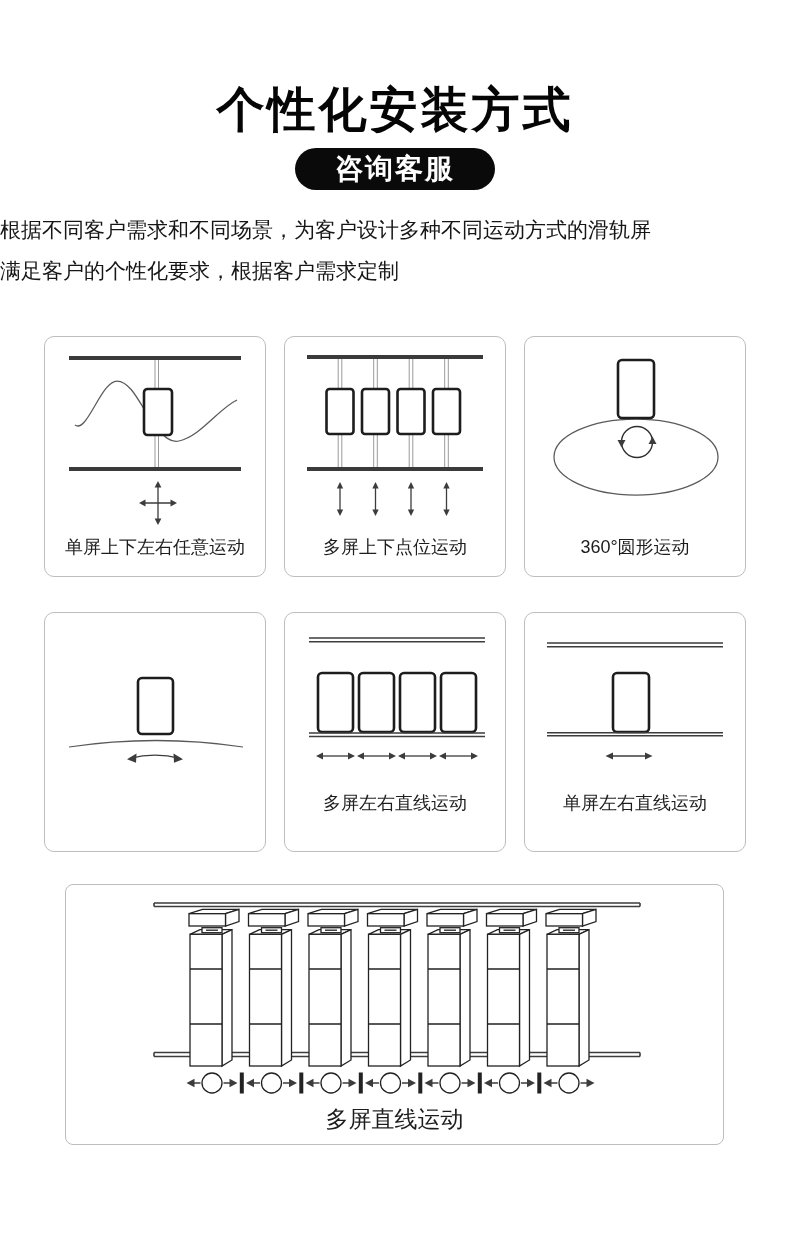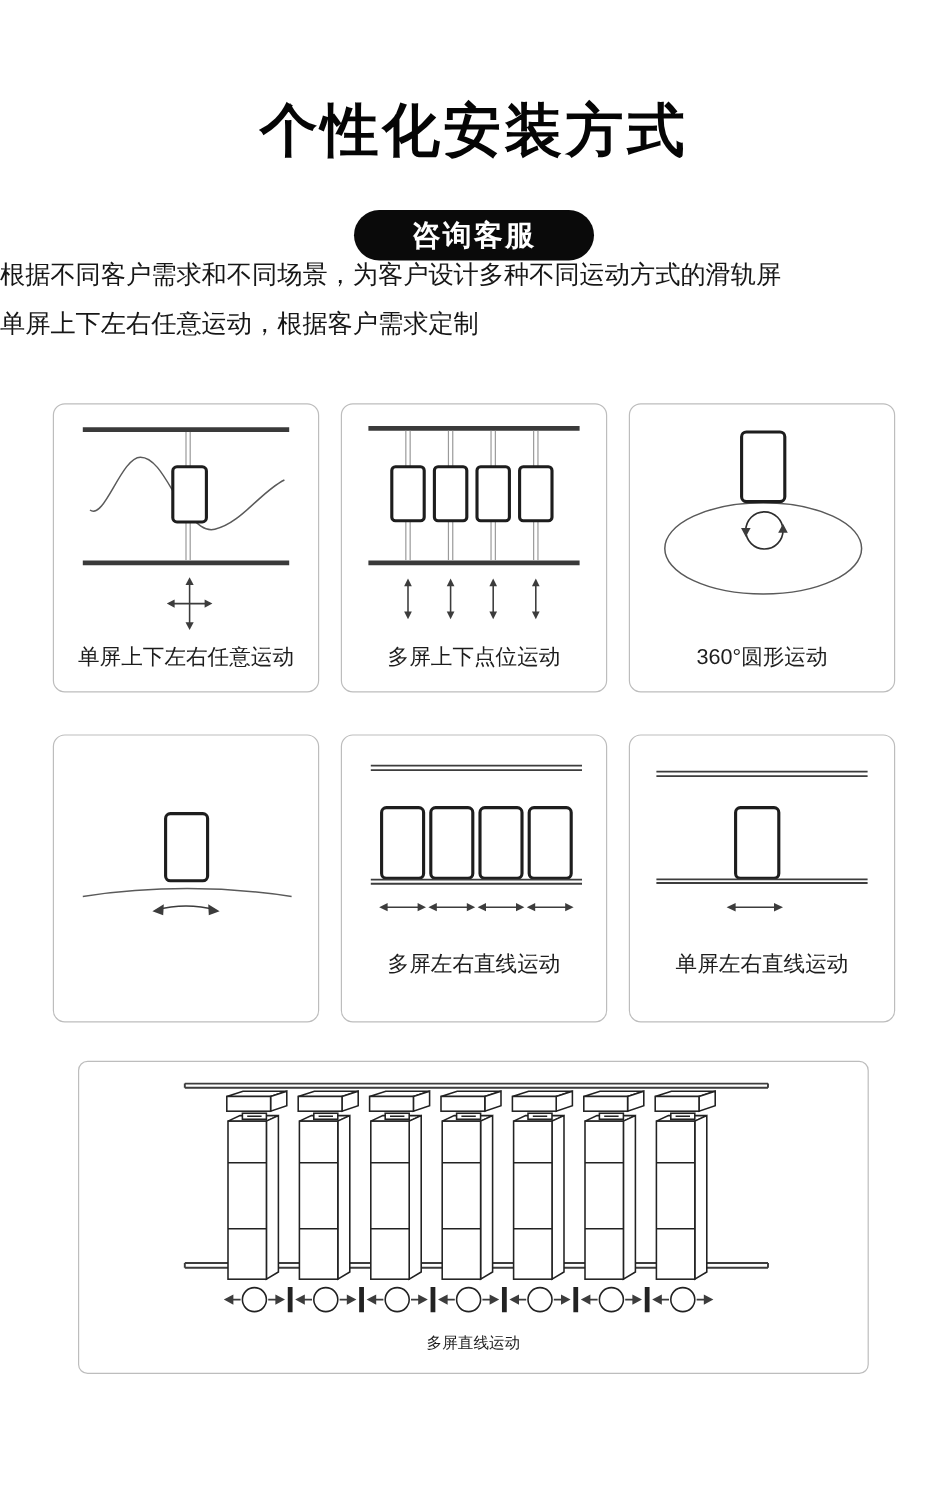--- a/index.html
+++ b/index.html
@@ -7,41 +7,41 @@
     --card-border:#bdbdbd; --line-art:#2e2e2e;
   }
   html,body{margin:0;padding:0;background:#ffffff;}
   body{font-family:"Liberation Sans","DejaVu Sans",sans-serif;color:var(--text);}
   .page{position:relative;width:790px;height:1238px;background:#ffffff;overflow:hidden;margin:0 auto;}
 
   .title{position:absolute;top:54px;left:0;width:100%;text-align:center;
          font-size:48px;line-height:1;font-weight:900;color:#050505;letter-spacing:3px;}
   .cta{position:absolute;top:148px;left:50%;transform:translateX(-50%);
        width:200px;height:42px;border:none;border-radius:21px;background:var(--button-bg);
-       color:var(--button-text);font-size:24px;font-weight:700;letter-spacing:2px;
+       color:var(--button-text);font-size:28px;font-weight:700;letter-spacing:2px;
        display:flex;align-items:center;justify-content:center;cursor:pointer;
-       font-family:"Liberation Sans","DejaVu Sans",sans-serif;margin-top:27px;}
+       font-family:"Liberation Sans","DejaVu Sans",sans-serif;}
   .desc{position:absolute;top:209px;left:0;width:100%;
         font-size:21px;line-height:41px;color:#161616;}
 
   .cards{position:absolute;top:336px;left:44px;width:702px;
          display:grid;grid-template-columns:repeat(3,222px);grid-template-rows:241px 240px;
          column-gap:18px;row-gap:35px;}
   .card{position:relative;background:#fff;border:1px solid var(--card-border);
         border-radius:10px;box-sizing:border-box;}
   .card svg{position:absolute;top:0;left:0;}
   .card-label{position:absolute;left:0;width:100%;text-align:center;
               font-size:18px;line-height:24px;color:#1d1d1d;}
   .row1 .card-label{top:198px;}
   .row2 .card-label{top:178px;}
 
   .bigcard{position:absolute;top:884px;left:65px;width:659px;height:261px;
            background:#fff;border:1px solid var(--card-border);border-radius:8px;box-sizing:border-box;}
   .bigcard svg{position:absolute;top:0;left:0;}
-  .bigcard .card-label{top:222px;font-size:13px;}
+  .bigcard .card-label{top:222px;font-size:23px;}
 
   .ln{stroke:var(--line-art);fill:none;}
   .rail{stroke:#3a3a3a;stroke-width:4;fill:none;}
   .rail2{stroke:#3d3d3d;stroke-width:1.6;fill:none;}
   .track{stroke:#9a9a9a;stroke-width:1;fill:none;}
   .scr{stroke:#1d1d1d;stroke-width:2.6;fill:#ffffff;}
   .thin{stroke:#5a5a5a;stroke-width:1.25;fill:none;}
   .arr{stroke:#3c3c3c;stroke-width:1.3;fill:none;}
   .head{fill:#3c3c3c;stroke:none;}
   .b3d{stroke:#222222;stroke-width:1.3;fill:#ffffff;}
@@ -51,21 +51,21 @@
 <body>
 
 <div class="page">
 
   <h1 class="title">个性化安装方式</h1>
 
   <button class="cta">咨询客服</button>
 
   <div class="desc">
     <div>根据不同客户需求和不同场景，为客户设计多种不同运动方式的滑轨屏</div>
-    <div>单屏上下左右任意运动，根据客户需求定制</div>
+    <div>满足客户的个性化要求，根据客户需求定制</div>
   </div>
 
   <div class="cards">
 
     <div class="card row1">
       <svg width="220" height="239" viewBox="0 0 220 239">
         <path class="rail" d="M24 21 H196"></path>
         <path class="rail" d="M24 132 H196"></path>
         <path class="track" d="M110 23 V130 M113.5 23 V130"></path>
         <path class="thin" d="M30 88 C42 97 56 44 72 44 C87 44 97 72 110 89 C119 100 126 106 134 104 C156 99 173 72 192 63"></path>

